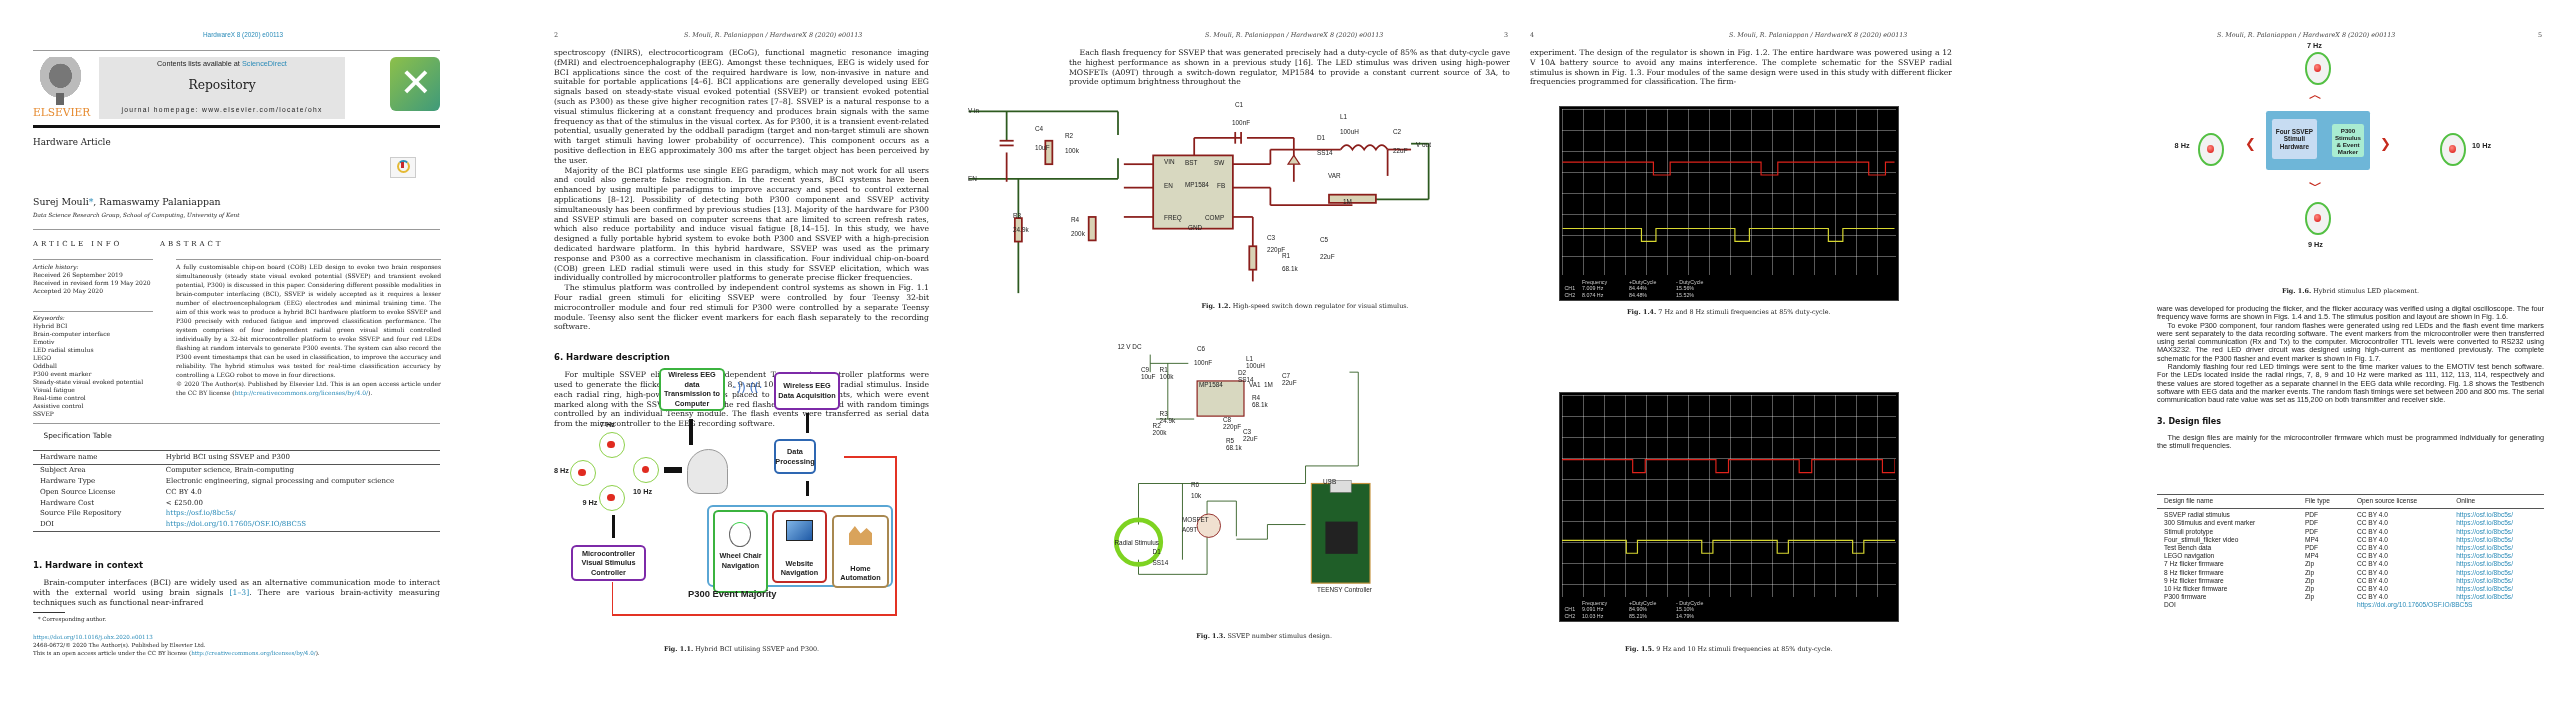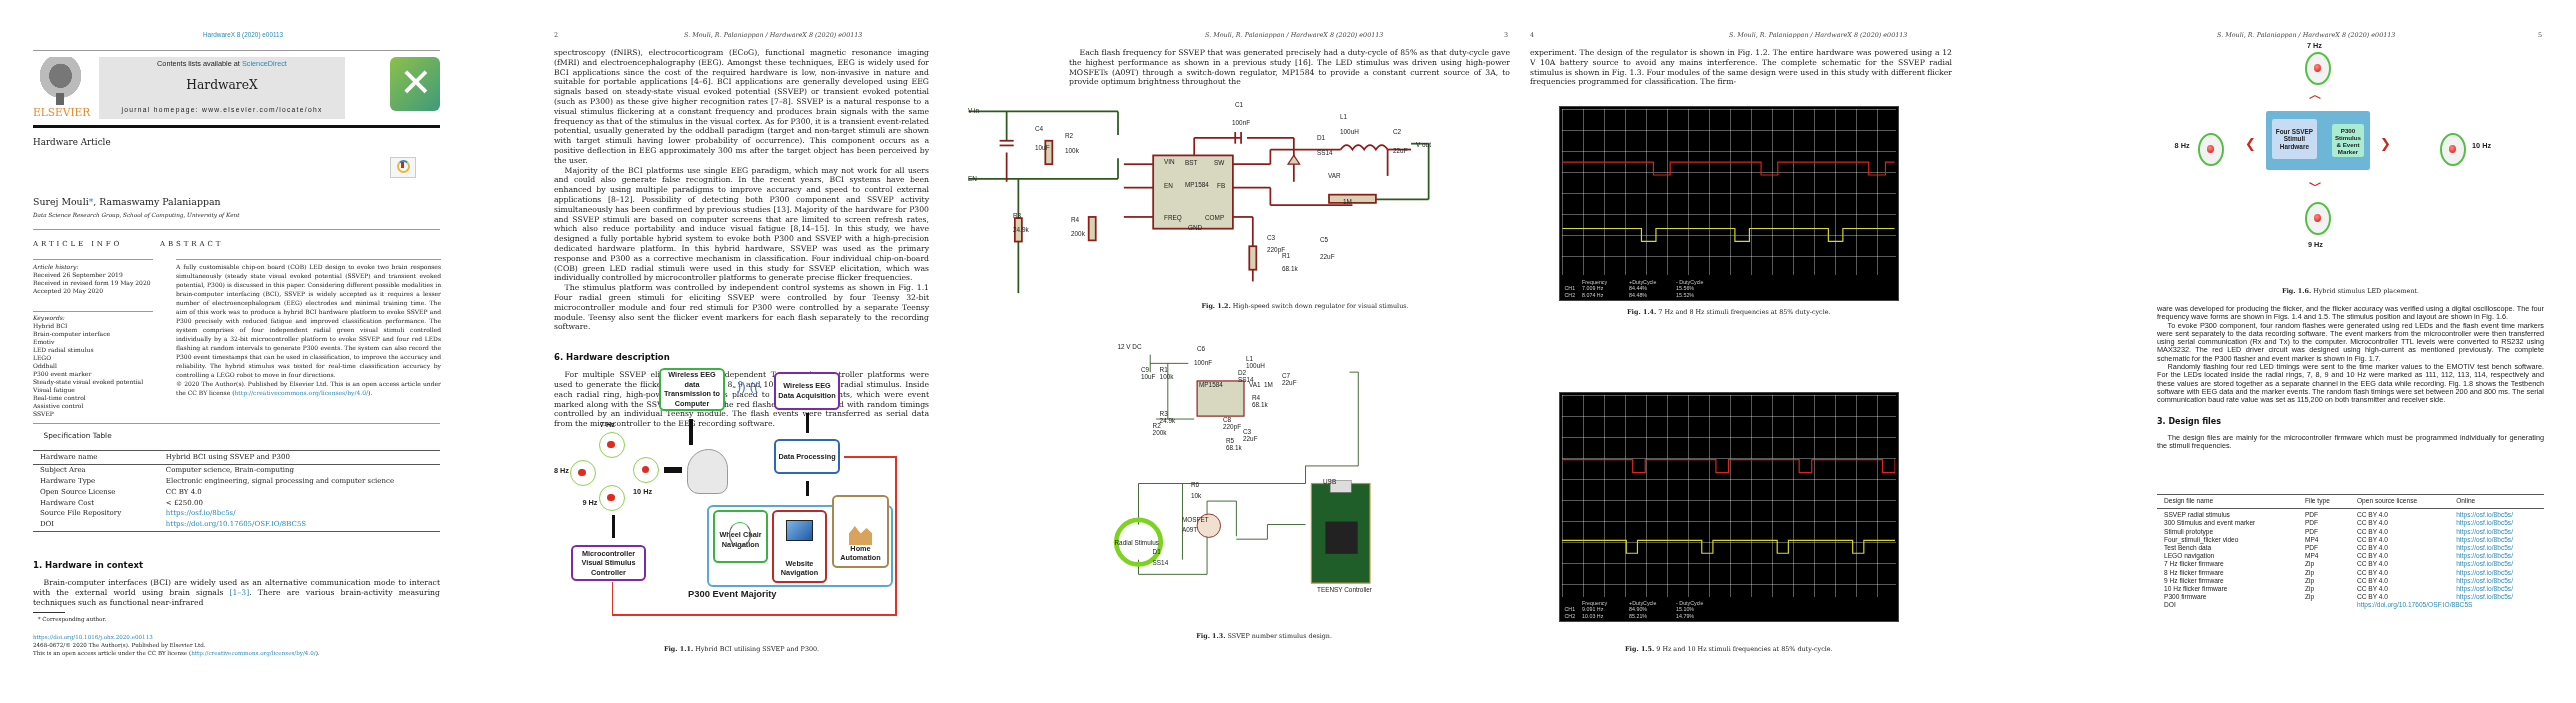--- a/index.html
+++ b/index.html
@@ -86,21 +86,21 @@
 <div class="page" id="p1">
   <div class="jref">HardwareX 8 (2020) e00113</div>
   <div class="rule" style="top:50px;width:407px"></div>
   <div class="els">
     <div class="tree"></div>
     <div class="trunk"></div>
     <div class="word">ELSEVIER</div>
   </div>
   <div class="banner">
     <div class="c1"><span>Contents lists available at </span><span class="link">ScienceDirect</span></div>
-    <div class="c2">HardwareX</div>
+    <div class="c2">Repository</div>
     <div class="c3">journal homepage: www.elsevier.com/locate/ohx</div>
   </div>
   <div class="hxlogo">
       <span>✕</span>
     </div>
   <div class="thick"></div>
   <div class="arttype">Hardware Article</div>
   <div class="crossmark">
       <div class="dot"></div>
     </div>
@@ -193,40 +193,40 @@
     <p class="p" style="text-indent:10.6px">Majority of the BCI platforms use single EEG paradigm, which may not work for all users and could also generate false recognition. In the recent years, BCI systems have been enhanced by using multiple paradigms to improve accuracy and speed to control external applications [8–12]. Possibility of detecting both P300 component and SSVEP activity simultaneously has been confirmed by previous studies [13]. Majority of the hardware for P300 and SSVEP stimuli are based on computer screens that are limited to screen refresh rates, which also reduce portability and induce visual fatigue [8,14–15]. In this study, we have designed a fully portable hybrid system to evoke both P300 and SSVEP with a high-precision dedicated hardware platform. In this hybrid hardware, SSVEP was used as the primary response and P300 as a corrective mechanism in classification. Four individual chip-on-board (COB) green LED radial stimuli were used in this study for SSVEP elicitation, which was individually controlled by microcontroller platforms to generate precise flicker frequencies.</p>
     <p class="p" style="text-indent:10.6px">The stimulus platform was controlled by independent control systems as shown in Fig. 1.1 Four radial green stimuli for eliciting SSVEP were controlled by four Teensy 32-bit microcontroller module and four red stimuli for P300 were controlled by a separate Teensy module. Teensy also sent the flicker event markers for each flash separately to the recording software.</p>
     <div class="h2" style="margin-top:20px">6. Hardware description</div>
     <p class="p" style="text-indent:10.6px;margin-top:8.2px">For multiple SSVEP elicitation, four independent Teensy microcontroller platforms were used to generate the flicker frequencies 7, 8, 9 and 10 Hz using green radial stimulus. Inside each radial ring, high-power red LED was placed to evoke P300 events, which were event marked along with the SSVEP EEG data. The red flashes were presented with random timings controlled by an individual Teensy module. The flash events were transferred as serial data from the microcontroller to the EEG recording software.</p>
   </div>
   <div class="diag">
     <div class="redline" style="left:3.5px;top:3.5px;width:0;height:0"></div>
     <div class="box" style="left:59px;top:4.7px;width:66px;height:43px;border:2.1px solid #3bb33f">Wireless EEG data Transmission to Computer</div>
     <div class="box" style="left:174px;top:8.8px;width:66px;height:38px;border:2.1px solid #7d2aa8">Wireless EEG Data Acquisition</div>
     <div style="position:absolute;left:133px;top:17.6px;font-size:11.7px;color:#3f74c9;font-family:'DejaVu Sans',sans-serif">·)) ((·</div>
-    <div class="box" style="left:174px;top:76px;width:66px;height:35px;border:2.1px solid #2e67b2">Data Processing</div>
+    <div class="box" style="left:174px;top:76px;width:42px;height:35px;border:2.1px solid #2e67b2">Data Processing</div>
     <div class="arr" style="left:206px;top:50px;width:2.9px;height:20px"></div>
     <div class="arr" style="left:206px;top:118px;width:2.9px;height:15.2px"></div>
     <div class="arr" style="left:89px;top:56px;width:3.5px;height:26px"></div>
     <div class="hz" style="left:0;top:57px">7 Hz</div>
     <div class="ring" style="left:-1.2px;top:69px"></div>
     <div class="ring" style="left:-30.5px;top:97px"></div>
     <div class="hz" style="left:-46px;top:103px">8 Hz</div>
     <div class="ring" style="left:-1.2px;top:122px"></div>
     <div class="hz" style="left:-17.6px;top:135px">9 Hz</div>
     <div class="ring" style="left:33px;top:94px"></div>
     <div class="hz" style="left:33px;top:124px">10 Hz</div>
     <div class="arr" style="left:64px;top:104px;width:17.6px;height:5.9px"></div>
     <div style="position:absolute;left:87px;top:86px;width:41px;height:45px;border-radius:23.4px 21px 10.6px 13px;background:#e8e8e8;border:0.6px solid #999"></div>
     <div class="arr" style="left:11.7px;top:152px;width:2.9px;height:23.4px"></div>
     <div class="box" style="left:-29px;top:182px;width:75px;height:36px;border:2.1px solid #7d2aa8">Microcontroller Visual Stimulus Controller</div>
     <div style="position:absolute;left:107px;top:142px;width:186px;height:82px;border:2.1px solid #5aa6d4;border-radius:5.9px"></div>
-    <div class="box" style="left:113px;top:147px;width:55px;height:53px;border:2.1px solid #3bb33f;align-items:flex-end;padding-bottom:12px">Wheel Chair Navigation</div>
+    <div class="box" style="left:113px;top:147px;width:55px;height:83px;border:2.1px solid #3bb33f;align-items:flex-end;padding-bottom:21px">Wheel Chair Navigation</div>
     <div class="box" style="left:172px;top:147px;width:55px;height:73px;border:2.1px solid #c02a26;align-items:flex-end;padding-bottom:3.5px">Website Navigation</div>
-    <div class="box" style="left:232px;top:132px;width:57px;height:73px;border:2.1px solid #a88850;align-items:flex-end;padding-bottom:3.5px">Home Automation</div>
+    <div class="box" style="left:232px;top:152px;width:57px;height:73px;border:2.1px solid #a88850;align-items:flex-end;padding-bottom:3.5px">Home Automation</div>
     <div style="position:absolute;left:129px;top:159px;width:22px;height:24.6px;border-radius:50%;border:1.8px solid #666;border-top-color:#3bd14a"></div>
     <div style="position:absolute;left:186px;top:157px;width:27px;height:21px;background:linear-gradient(135deg,#7fb4e6,#1f5aa6);border:1.8px solid #222"></div>
     <div style="position:absolute;left:249px;top:163px;width:23.4px;height:19px;background:#d9a35b;clip-path:polygon(0 40%,25% 0,50% 40%,75% 10%,100% 40%,100% 100%,0 100%)"></div>
     <div class="redline" style="left:11.7px;top:219px;width:1.8px;height:33px"></div>
     <div class="redline" style="left:11.7px;top:251px;width:285px;height:1.8px"></div>
     <div class="redline" style="left:295px;top:93px;width:1.8px;height:160px"></div>
     <div class="redline" style="left:244px;top:93px;width:53px;height:1.8px"></div>
     <div class="hz" style="left:88px;top:225px;font-size:9.4px;font-weight:bold">P300 Event Majority</div>
   </div>
   <div class="cap" style="position:absolute;top:645px;left:0;width:375px"><b>Fig. 1.1.</b><span> Hybrid BCI utilising SSVEP and P300.</span></div>

